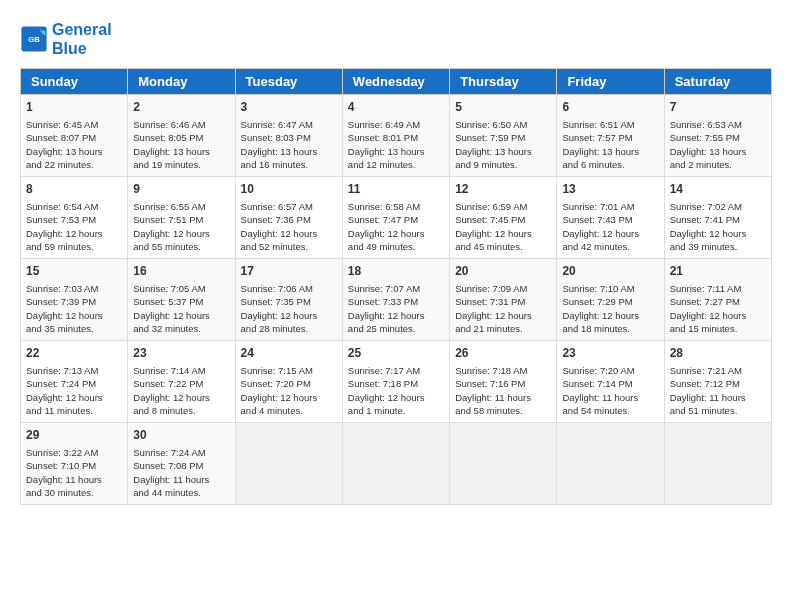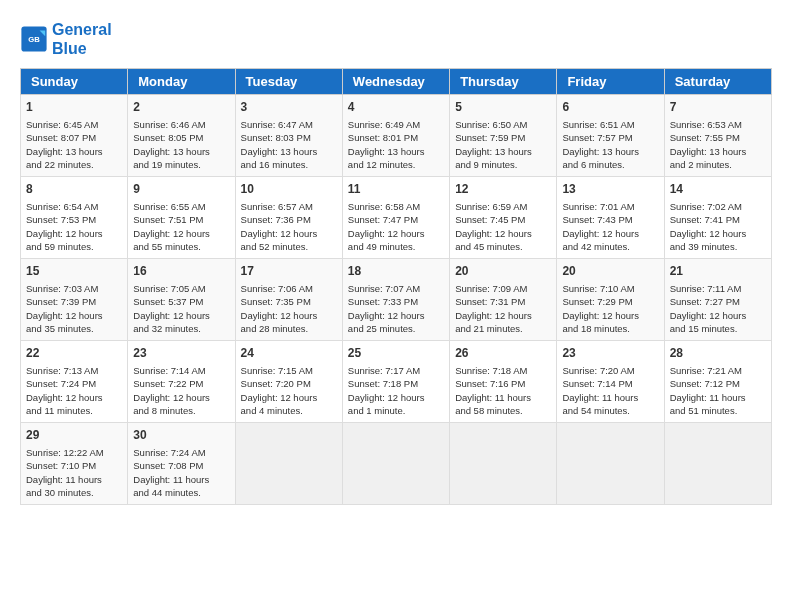--- a/index.html
+++ b/index.html
@@ -327,21 +327,21 @@
             <span class="day-num">28</span>
             <div>Sunrise: 7:21 AM</div>
             <div>Sunset: 7:12 PM</div>
             <div>Daylight: 11 hours</div>
             <div>and 51 minutes.</div>
           </td>
         </tr>
         <tr>
           <td>
             <span class="day-num">29</span>
-            <div>Sunrise: 12:22 AM</div>
+            <div>Sunrise: 3:22 AM</div>
             <div>Sunset: 7:10 PM</div>
             <div>Daylight: 11 hours</div>
             <div>and 30 minutes.</div>
           </td>
           <td>
             <span class="day-num">30</span>
             <div>Sunrise: 7:24 AM</div>
             <div>Sunset: 7:08 PM</div>
             <div>Daylight: 11 hours</div>
             <div>and 44 minutes.</div>

